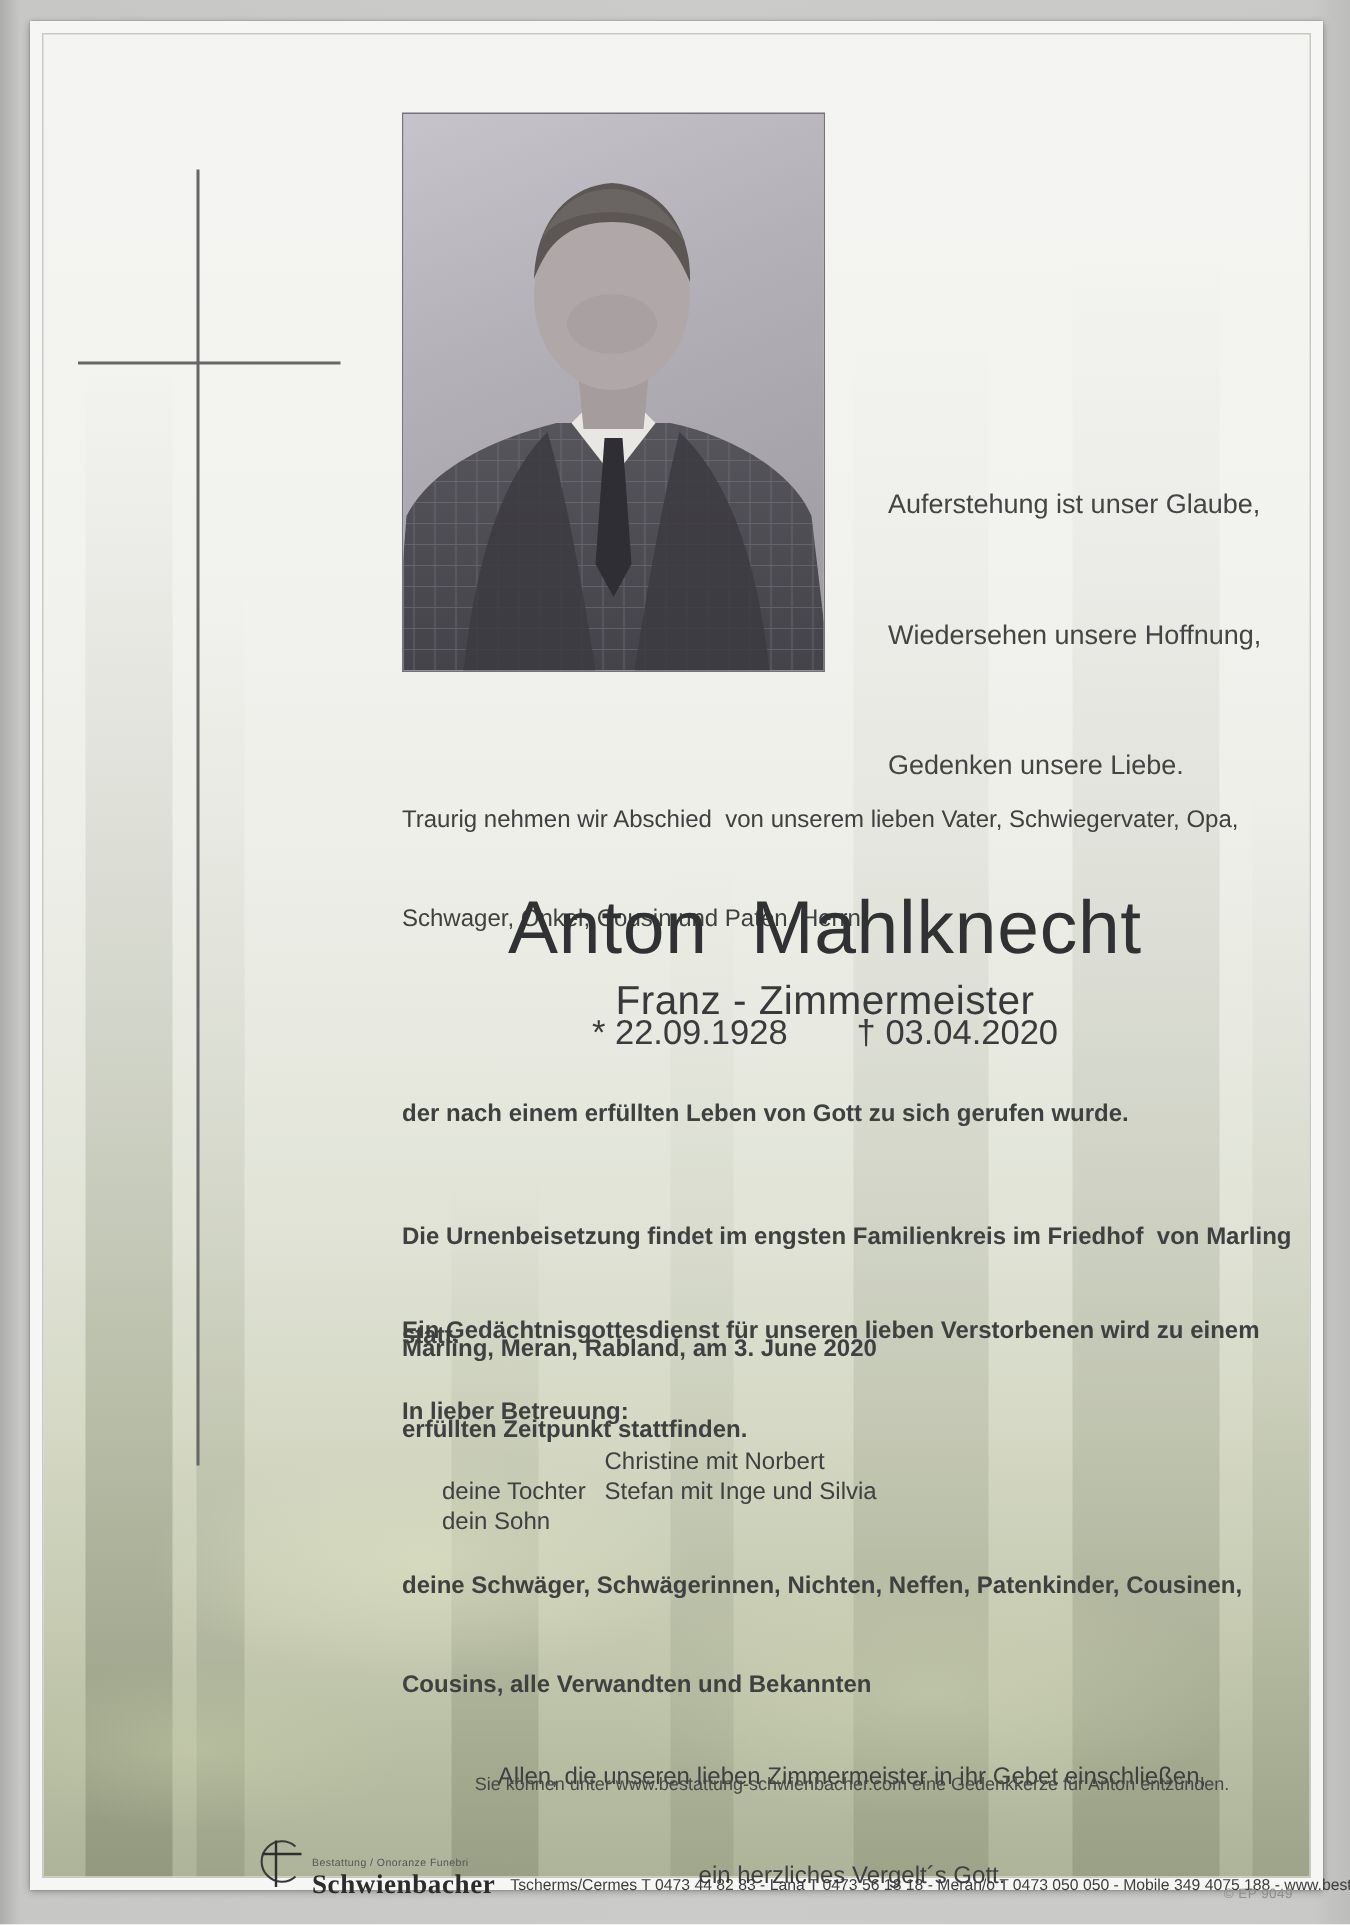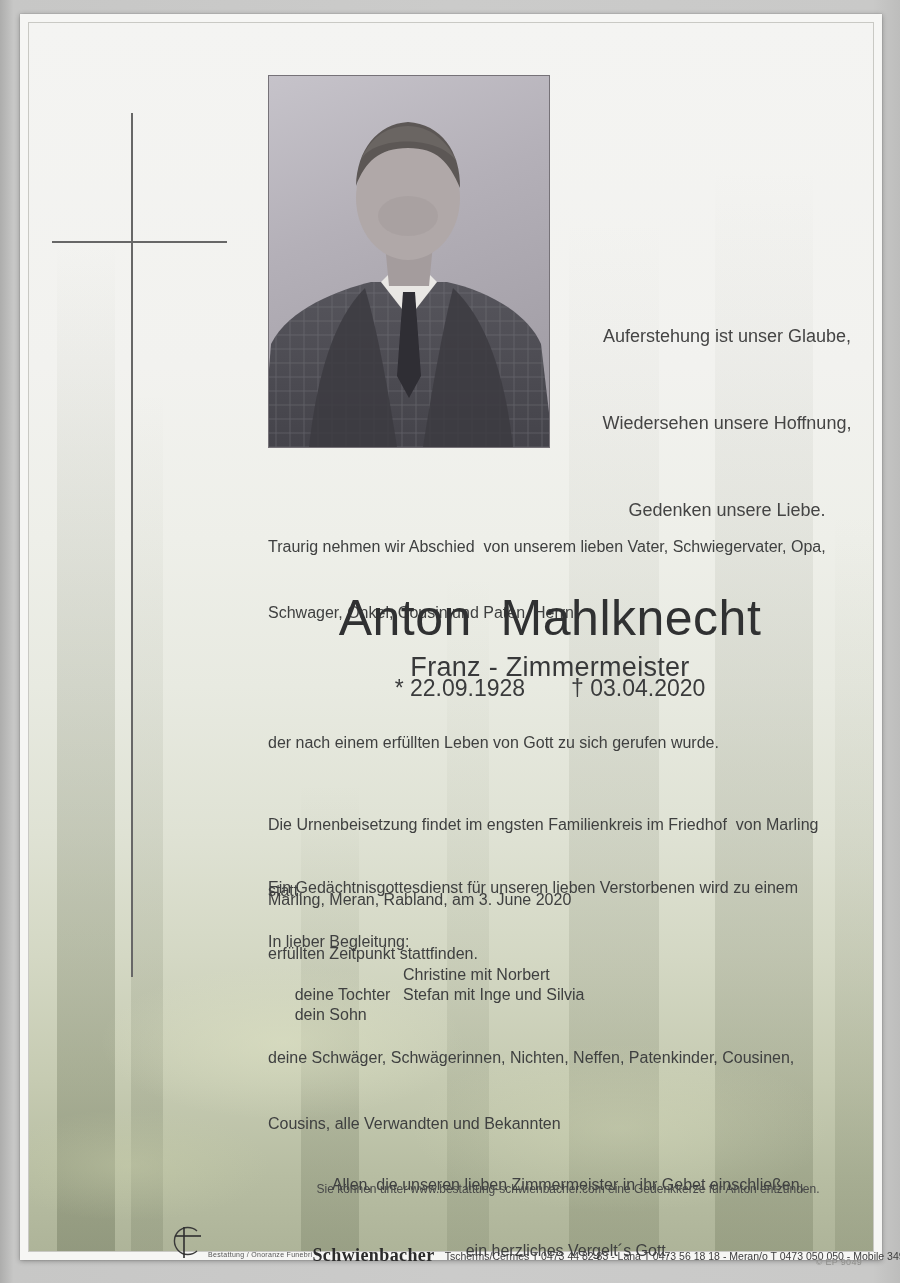--- a/index.html
+++ b/index.html
@@ -35,45 +35,45 @@
       radial-gradient(ellipse 300px 120px at 70% 90%, rgba(214,219,186,.40), rgba(214,219,186,0) 70%),
       radial-gradient(ellipse 200px 80px at 12% 93%, rgba(200,206,170,.45), rgba(200,206,170,0) 70%);
   }
   
   .cross-v { position: absolute; left: 111px; top: 99px; width: 2px; height: 864px; background: #676767; }
   .cross-h { position: absolute; left: 32px; top: 227px; width: 175px; height: 2px; background: #676767; }
   
   .photo { position: absolute; left: 248px; top: 61px; width: 282px; height: 373px; border: 1px solid #767278; box-sizing: border-box; }
   
   .t { position: absolute; color: #3f4040; white-space: pre-wrap; }
-  .quote { left: 572px; top: 250px; width: 270px; text-align: center; font-size: 18px; line-height: 29px; color: #444; }
+  .quote { left: 572px; top: 250px; width: 270px; font-size: 18px; line-height: 29px; color: #444; }
   .intro { left: 248px; top: 478px; width: 610px; font-size: 16px; line-height: 22px; }
   .name-wrap { left: 230px; top: 540px; width: 600px; text-align: center; }
   .name { font-size: 50px; line-height: 56px; color: #303132; letter-spacing: .5px; font-weight: 400; }
   .subtitle-wrap { left: 230px; top: 602px; width: 600px; text-align: center; }
   .subtitle { font-size: 27px; color: #38393a; letter-spacing: .3px; }
   .dates { left: 230px; top: 661px; width: 600px; display: flex; justify-content: center; gap: 46px; font-size: 23px; color: #3a3b3c; }
-  .para { left: 248px; width: 612px; font-size: 16px; line-height: 22px; }
+  .para { left: 248px; width: 612px; font-size: 16px; line-height: 22px; font-weight: bold; }
   .p1 { top: 718px; }
   .p2 { top: 756px; }
   .p3 { top: 819px; }
   .dateline { top: 875px; }
   .memoriam { top: 917px; }
   .mourner-row { left: 248px; width: 612px; font-size: 16px; line-height: 20px; }
   .mr0 { top: 951px; } .mr1 { top: 971px; }
   .mourner-names { position: absolute; left: 135px; top: 0; white-space: pre-wrap; }
   .others { top: 989px; }
   .centered { left: 248px; width: 600px; text-align: center; font-size: 16px; line-height: 22px; }
   .thanks1 { top: 1052px; }
   .thanks2 { top: 1116px; }
   .candle { top: 1166px; font-size: 12px; line-height: 18px; color: #474848; }
   
   .footer { position: absolute; left: 150px; top: 1210px; width: 704px; display: flex; align-items: flex-end; }
   .logo-mark { flex: 0 0 auto; margin-right: 6px; }
-  .logo-text { display: flex; flex-direction: row; margin-right: 10px; align-items: center; }
+  .logo-text { display: flex; flex-direction: column; margin-right: 10px; }
   .logo-tagline { font-size: 7px; color: #555; letter-spacing: .3px; margin-bottom: 1px; white-space: nowrap; }
   .logo-company { font-family: "Liberation Serif", serif; font-size: 18px; font-weight: 600; color: #2c2c2c; letter-spacing: .4px; line-height: 18px; white-space: nowrap; }
   .contact { font-size: 10.5px; color: #3d3d3d; padding-bottom: 2px; white-space: nowrap; }
   
   .copyright { position: absolute; right: 38px; top: 1257px; font-size: 9px; color: #8e8e8b; letter-spacing: .3px; }
 </style>
 </head>
 <body>
 
 <div id="stage">
@@ -159,21 +159,21 @@
     <div class="t para p1">der nach einem erfüllten Leben von Gott zu sich gerufen wurde.</div>
     <div class="t para p2">
       <div>Die Urnenbeisetzung findet im engsten Familienkreis im Friedhof  von Marling</div>
       <div>statt.</div>
     </div>
     <div class="t para p3">
       <div>Ein Gedächtnisgottesdienst für unseren lieben Verstorbenen wird zu einem</div>
       <div>erfüllten Zeitpunkt stattfinden.</div>
     </div>
     <div class="t para dateline">Marling, Meran, Rabland, am 3. June 2020</div>
-    <div class="t para memoriam">In lieber Begleitung:</div>
+    <div class="t para memoriam">In lieber Betreuung:</div>
 
     <div class="t mourner-row mr0">
       <span>deine Tochter</span>
       <span class="mourner-names">Christine mit Norbert</span>
     </div>
     <div class="t mourner-row mr1">
       <span>dein Sohn</span>
       <span class="mourner-names">Stefan mit Inge und Silvia</span>
     </div>
     <div class="t para others">

